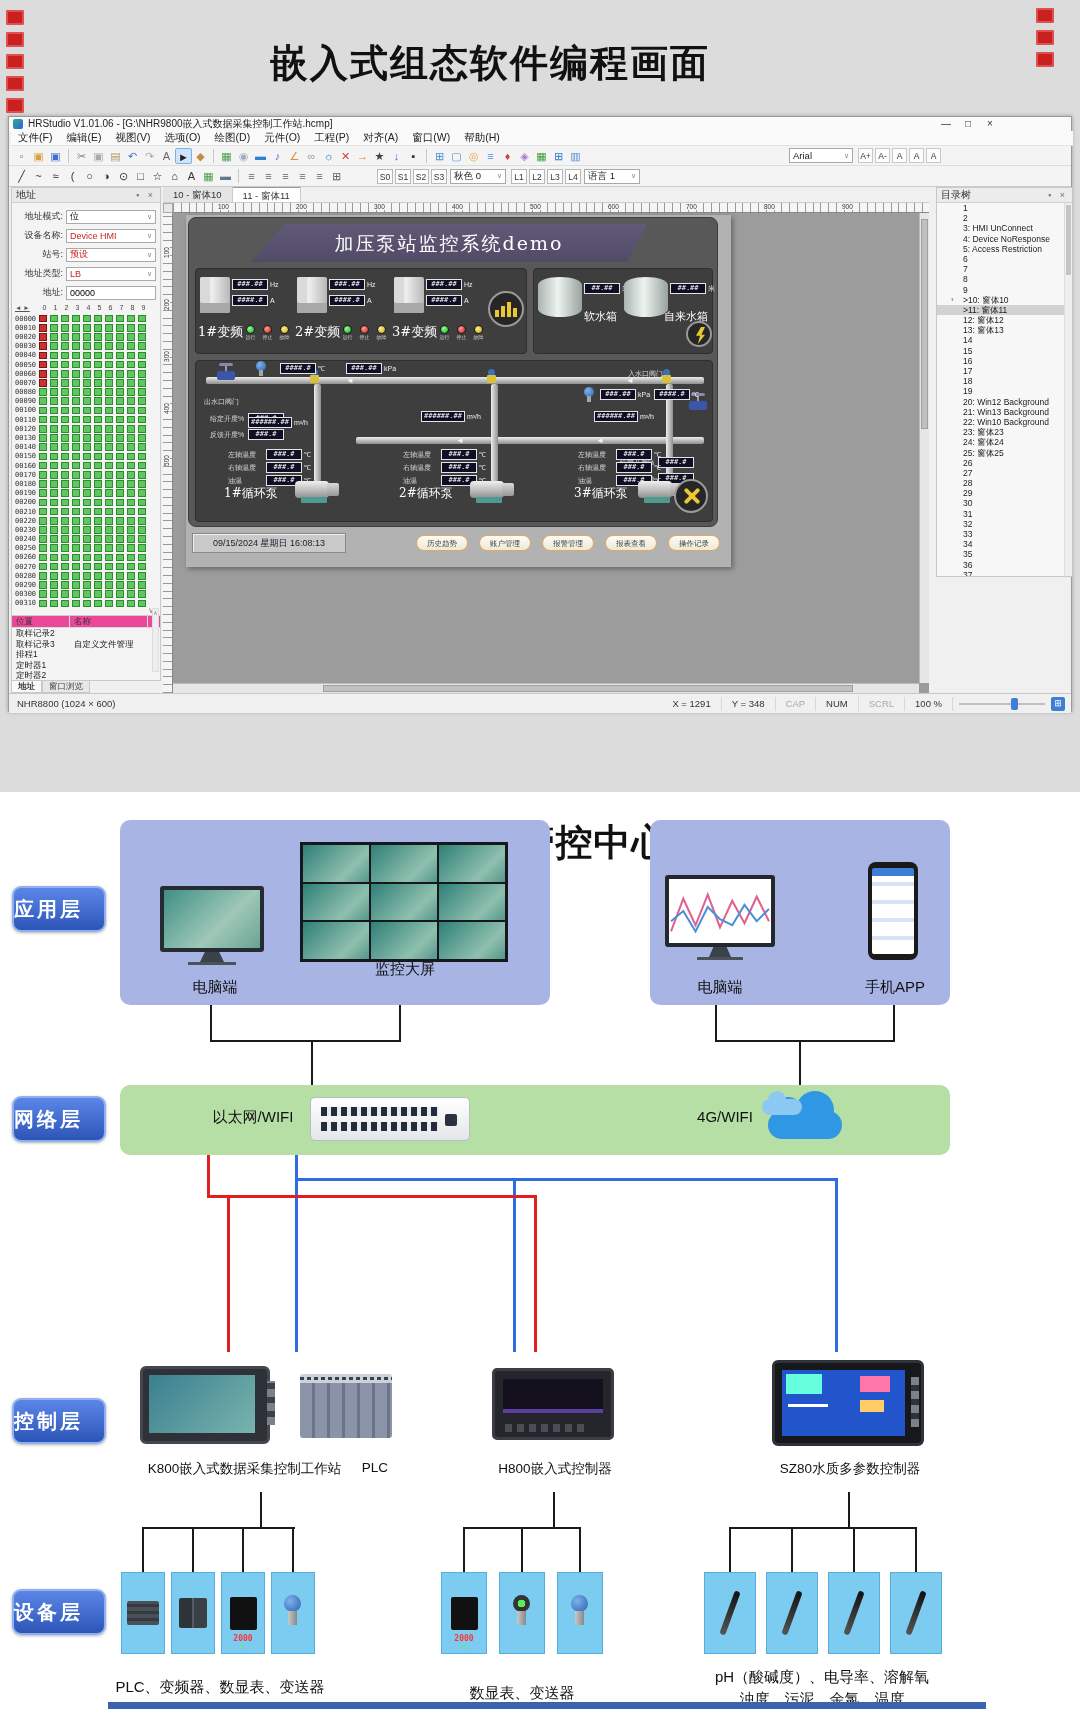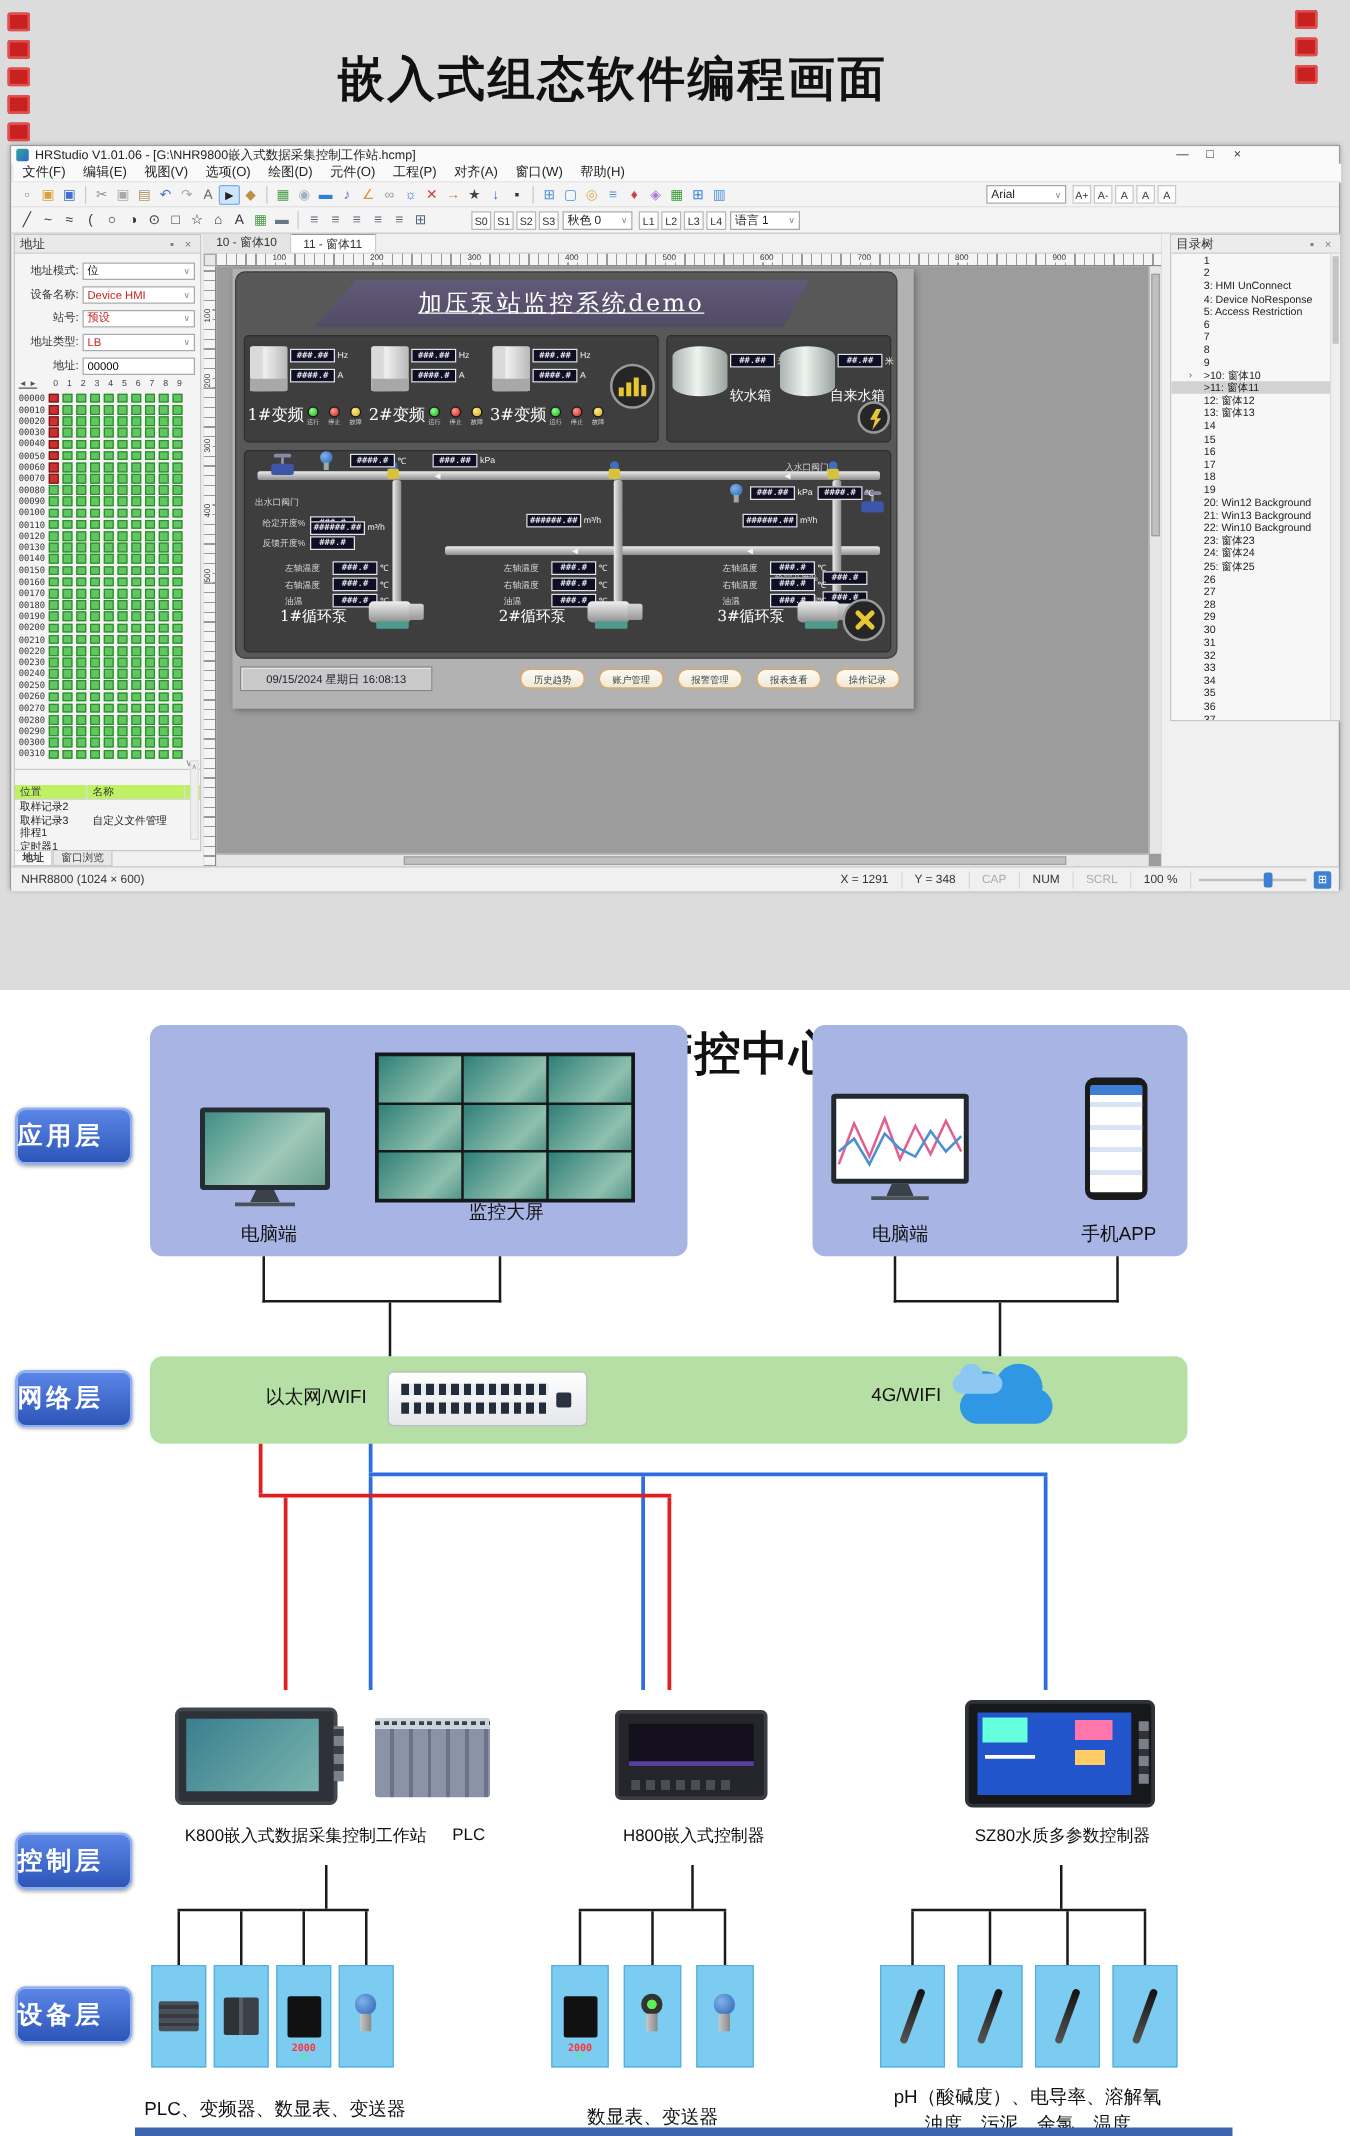--- a/index.html
+++ b/index.html
@@ -46,21 +46,21 @@
   #grid { padding:2px 2px 0 3px; }
   #grid-head { display:flex; height:10px; }
   .g-nav { width:24px; font-size:6.5px; color:#555; text-decoration:underline; }
   .g-col { width:11px; font-size:7px; color:#444; text-align:center; }
   .g-row { display:flex; align-items:center; height:9.2px; }
   .g-lab { width:24px; font-size:7px; color:#333; font-family:"DejaVu Sans Mono",monospace; }
   .g-cell { width:8px; height:7.6px; background:#5fc75f; border:1px solid #2e8b2e; margin-right:3px; }
   .g-cell.red { background:#cc3030; border-color:#7a1515; }
   #grid-foot { text-align:right; font-size:8px; color:#888; padding-right:4px; height:6px; line-height:5px; }
   #listbox { border-top:1px solid #ccc; margin-top:1px; }
-  #list-head { display:flex; height:12px; border-bottom:1px solid #d8d8d8; background:#bef264;margin-top:12px; }
+  #list-head { display:flex; height:12px; border-bottom:1px solid #d8d8d8; background:#ec4899; }
   .ls-h { width:58px; font-size:8.5px; color:#333; padding-left:4px; border-right:1px solid #ddd; }
   .ls-h.wide { width:78px; }
   .ls-row { display:flex; height:10.6px; }
   .ls-c { width:58px; font-size:8.5px; color:#222; padding-left:4px; white-space:nowrap; }
   .ls-c.wide { width:78px; }
   #list-scroll { position:absolute; right:1px; bottom:8px; width:7px; height:64px; background:#eee; border:1px solid #ddd; font-size:6px; color:#888; text-align:center; }
   #ptabs { position:absolute; left:2px; top:564px; height:12px; display:flex; }
   .ptab { font-size:8.5px; color:#444; border:1px solid #c8c8c8; border-top:none; background:#e8e8e8; padding:0 6px; line-height:11px; }
   .ptab.on { background:#fafafa; font-weight:bold; }
 
@@ -77,21 +77,21 @@
   #drawarea { position:absolute; left:10px; top:26px; right:10px; bottom:10px; overflow:hidden; }
   #designpage { position:absolute; left:13px; top:2px; width:545px; height:352px; background:#b2b2b2; box-shadow:2px 2px 5px rgba(0,0,0,.35); }
   #cv-hscroll { position:absolute; left:10px; bottom:0; right:10px; height:10px; background:#e6e6e6; border-top:1px solid #bbb; }
   #cv-hthumb { position:absolute; left:150px; top:1px; width:530px; height:7px; background:#c0c0c0; border:1px solid #a0a0a0; }
   #cv-vscroll { position:absolute; right:0; top:26px; width:10px; bottom:10px; background:#e6e6e6; border-left:1px solid #bbb; }
   #cv-vthumb { position:absolute; left:1px; top:6px; width:7px; height:210px; background:#c0c0c0; border:1px solid #a0a0a0; }
 
   
   #hmi { position:absolute; left:2px; top:2px; width:530px; height:310px; background:#585858; border-radius:8px; border:1px solid #3c3c3c; overflow:hidden; }
   #hmi-banner { position:absolute; left:62px; top:6px; width:396px; height:38px; background:linear-gradient(180deg,#615a78,#524b66); clip-path:polygon(34px 0,100% 0,calc(100% - 20px) 100%,0 100%); }
-  #hmi-title { width:100%; text-align:center; line-height:38px; color:#fff; font-family:"DejaVu Serif",serif; font-size:19px; letter-spacing:2px;text-decoration:underline; }
+  #hmi-title { width:100%; text-align:center; line-height:38px; color:#fff; font-family:"DejaVu Serif",serif; font-size:19px; letter-spacing:2px; }
   .subpanel { position:absolute; background:#3e3e3e; border-radius:4px; border:1px solid #2e2e2e; }
   #vfdpanel { left:6px; top:50px; width:332px; height:86px; }
   #tankpanel { left:344px; top:50px; width:180px; height:86px; }
   #pipepanel { left:6px; top:142px; width:518px; height:162px; }
 
   .vfd { position:absolute; top:4px; width:96px; height:78px; }
   .vfd-cab { position:absolute; left:2px; top:4px; width:30px; height:36px; background:linear-gradient(90deg,#cfcfcf,#eee 40%,#b8b8b8); border-radius:2px; box-shadow:inset 0 -10px 0 #a8a8a8, inset 10px 0 0 #dadada; }
   .vrow { position:absolute; display:flex; align-items:center; }
   .disp { min-width:36px; height:11px; background:#0e0e24; border:1px solid #e4e4e4; color:#fff; font-family:"DejaVu Sans Mono",monospace; font-size:7px; line-height:9px; text-align:center; padding:0 2px; }
   .unit { font-size:7px; color:#eee; margin-left:2px; white-space:nowrap; }
@@ -1265,21 +1265,21 @@
         <div id="sb-fit">⊞</div>
       </div>
     </div>
   </div>
 
   <div id="title2">虹润小系统智能化管控中心解决方案</div>
 
   <div id="pills">
       <div class="layer-pill" style="top: 886px;">应用层</div>
       <div class="layer-pill" style="top: 1096px;">网络层</div>
-      <div class="layer-pill" style="top: 1466px;">控制层</div>
+      <div class="layer-pill" style="top: 1398px;">控制层</div>
       <div class="layer-pill" style="top: 1589px;">设备层</div>
     </div>
 
   <div class="lbox appbg" style="left:120px;top:820px;width:430px;height:185px">
     <div class="monitor1" style="left:40px;top:66px"></div>
     <div class="videowall" style="left:180px;top:22px">
       <div class="vw-tile"></div>
         <div class="vw-tile"></div>
         <div class="vw-tile"></div>
       <div class="vw-tile"></div>

